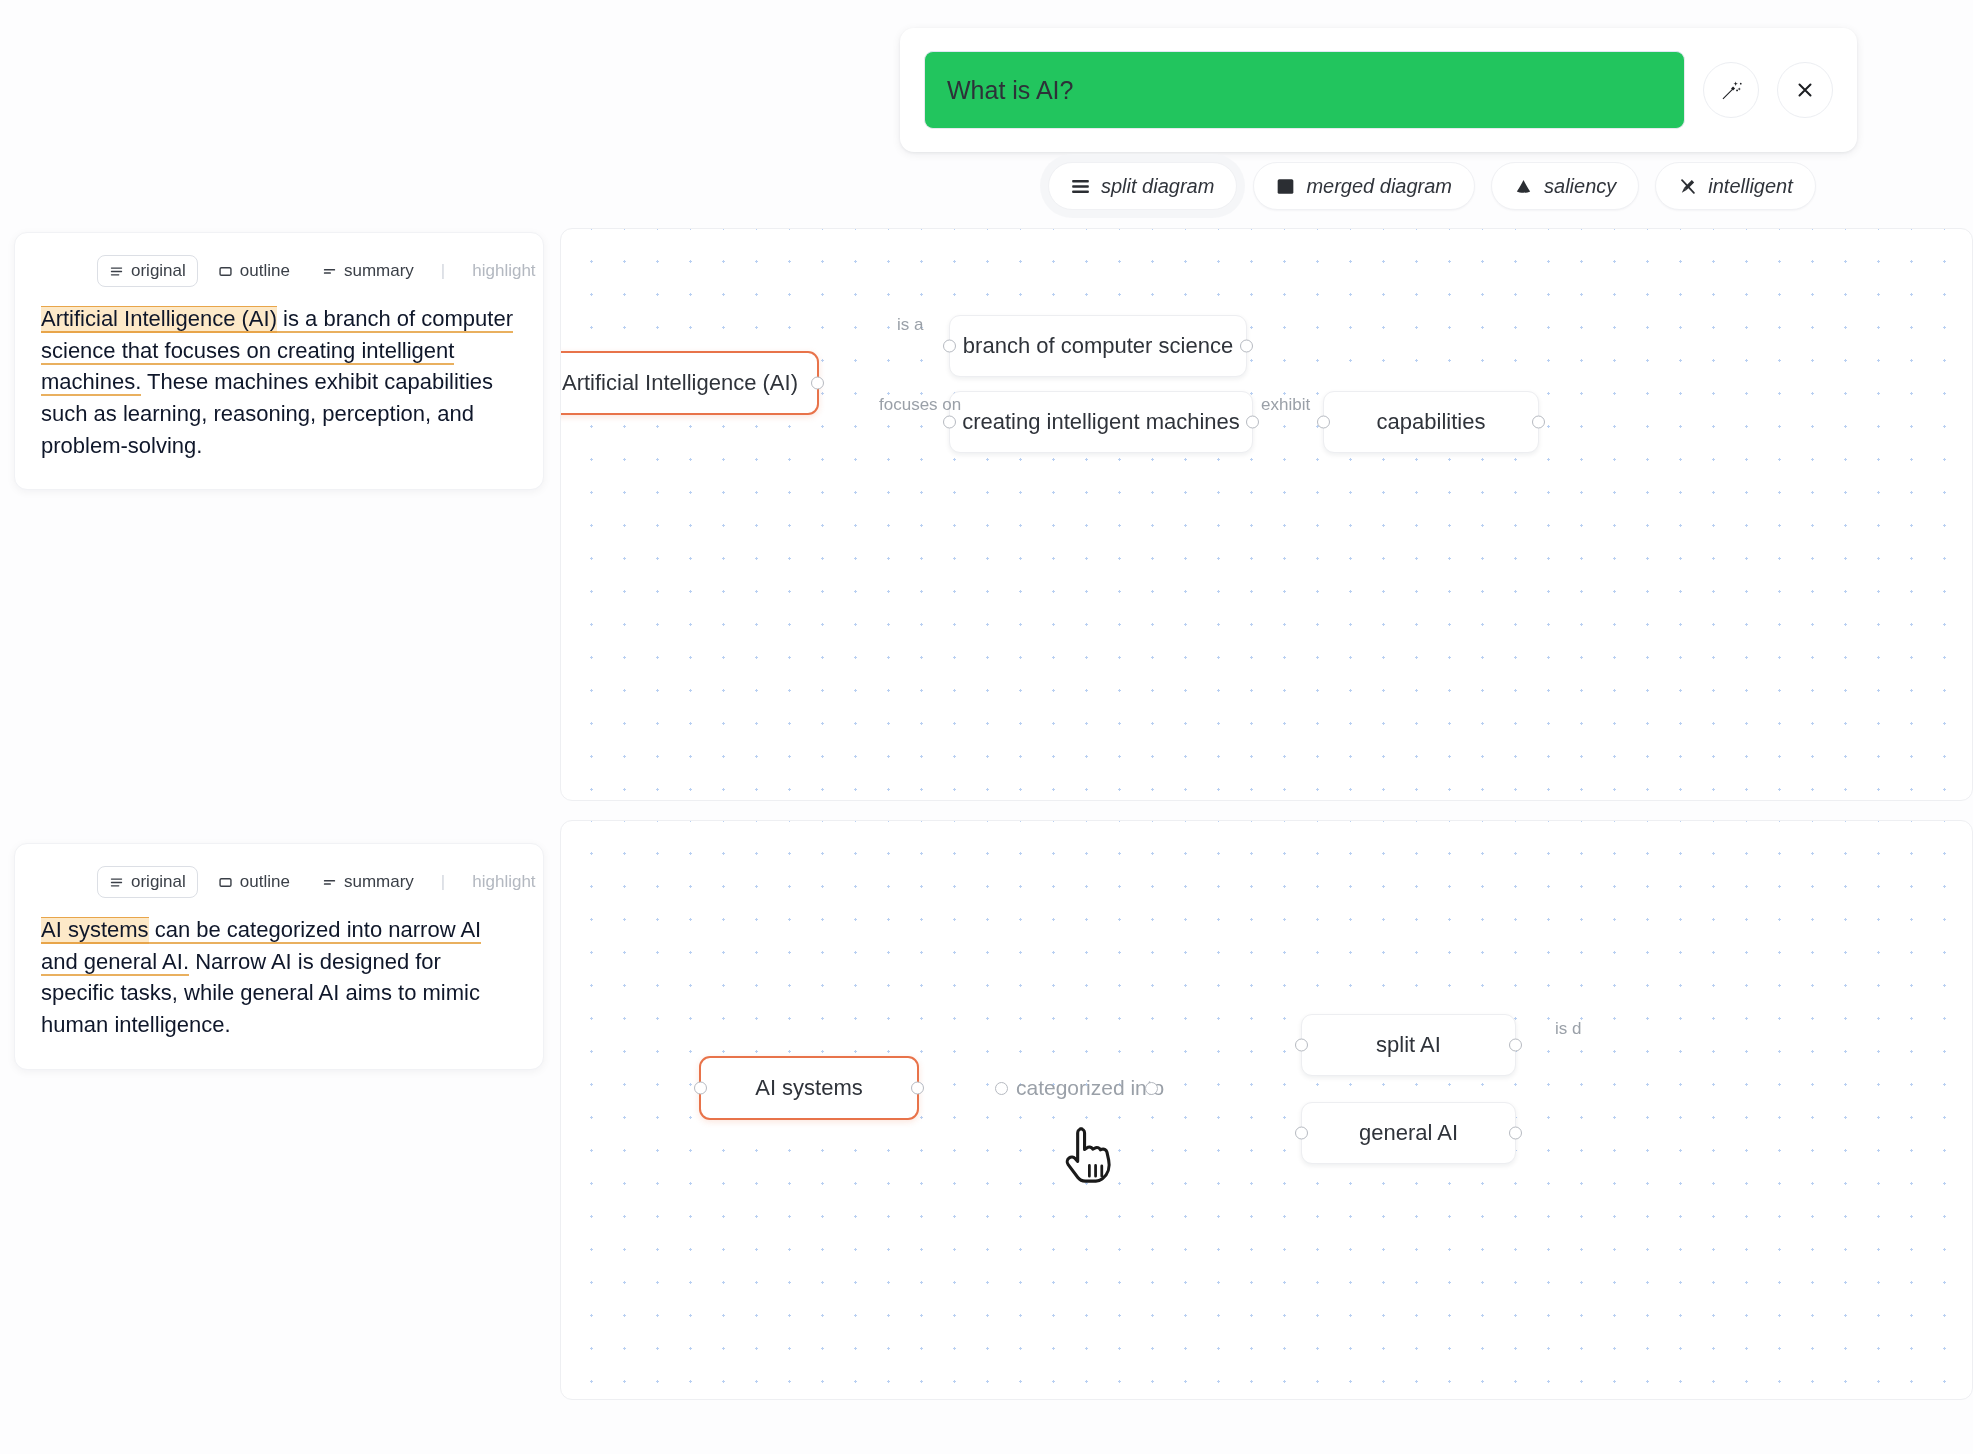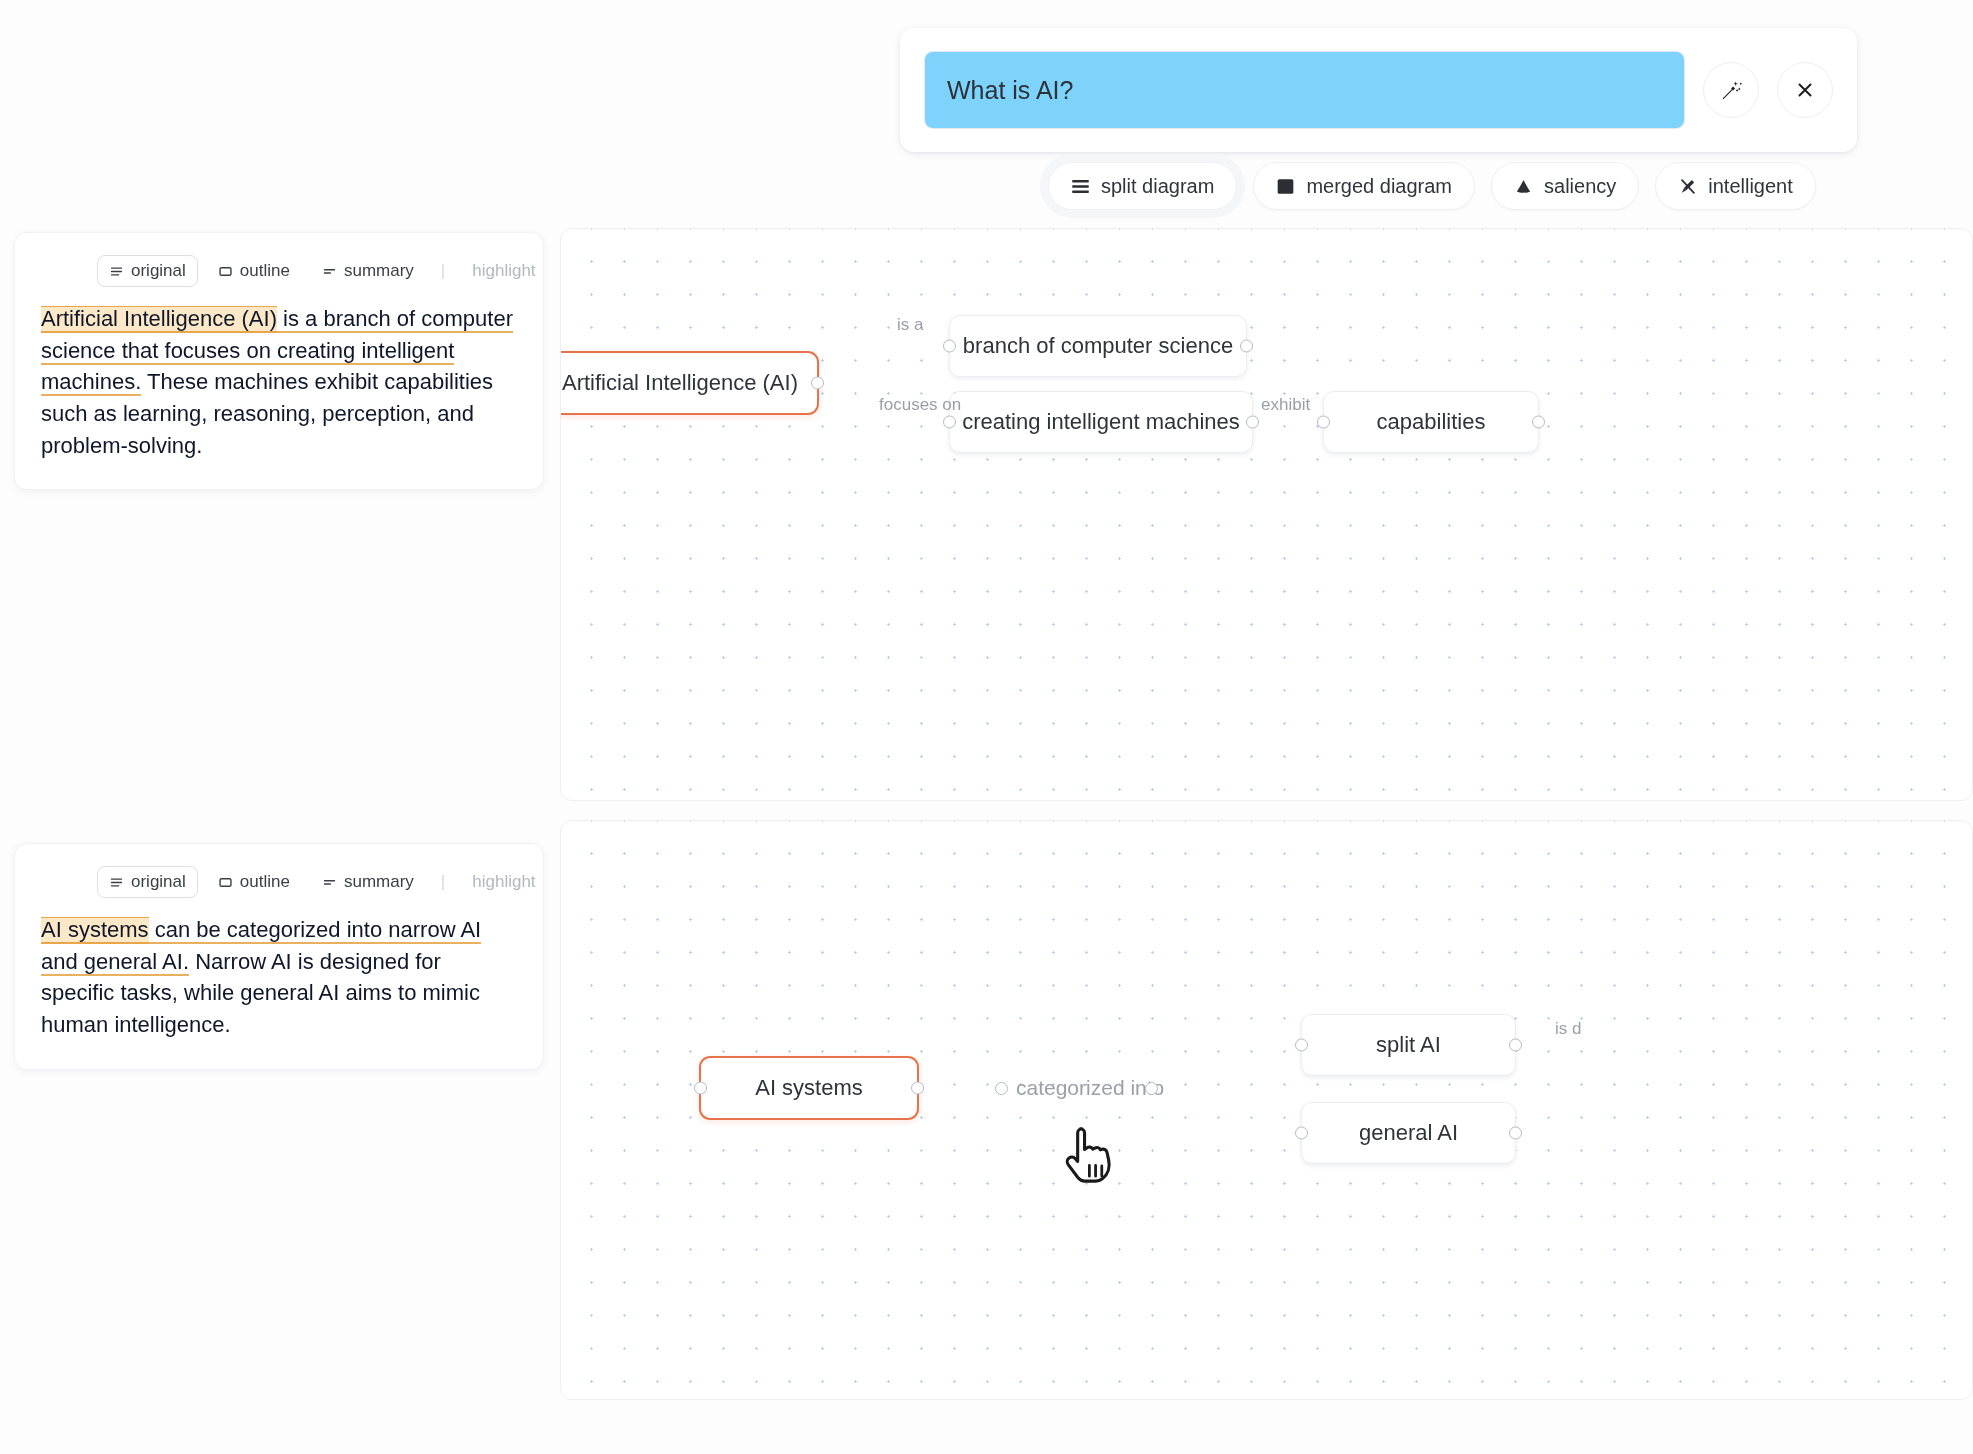--- a/index.html
+++ b/index.html
@@ -22,21 +22,21 @@
     display: flex; align-items: center;
     padding: 0 24px;
     gap: 18px;
   }
   .prompt-input {
     flex: 1;
     height: 78px;
     border: 1px solid #e7e9ee;
     border-top-color: #dfe6f5;
     border-radius: 9px;
-    background: #7dd3fc;
+    background: #22c55e;
     font-family: "Liberation Sans", sans-serif;
     font-size: 25px;
     color: #2d3138;
     padding: 0 22px;
     outline: none;
   }
   .prompt-input::placeholder { color: #a9aeb6; }
   .round-btn {
     width: 56px; height: 56px;
     border-radius: 50%;
@@ -48,20 +48,21 @@
   }
   .round-btn svg { display: block; }
 
   
   .mode-toolbar {
     position: absolute;
     left: 1048px; top: 162px;
     display: flex;
     align-items: center;
     gap: 16px;
+    font-style: italic;
   }
   .mode-btn {
     height: 48px;
     border-radius: 24px;
     background: #ffffff;
     border: 1px solid #f0f1f4;
     display: flex; align-items: center;
     gap: 11px;
     padding: 0 22px;
     font-size: 20px;

